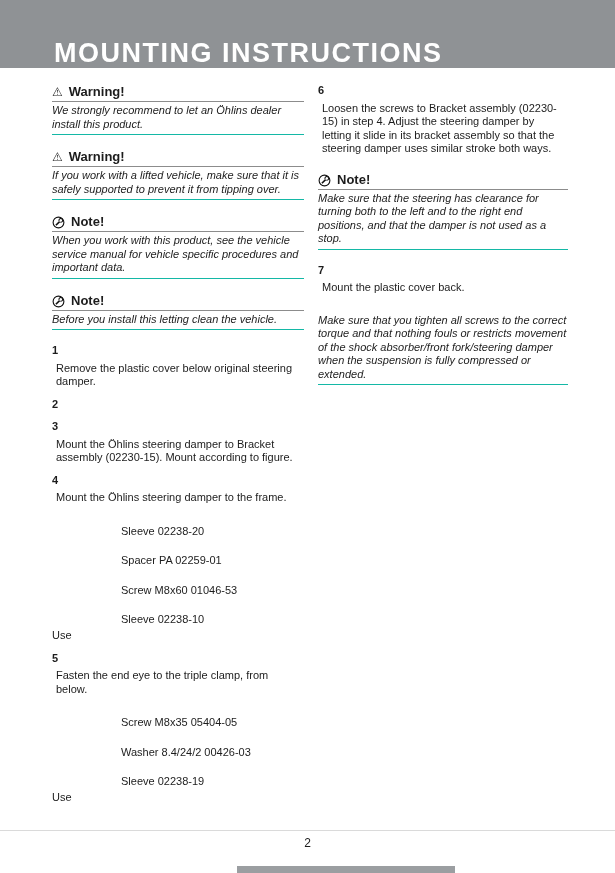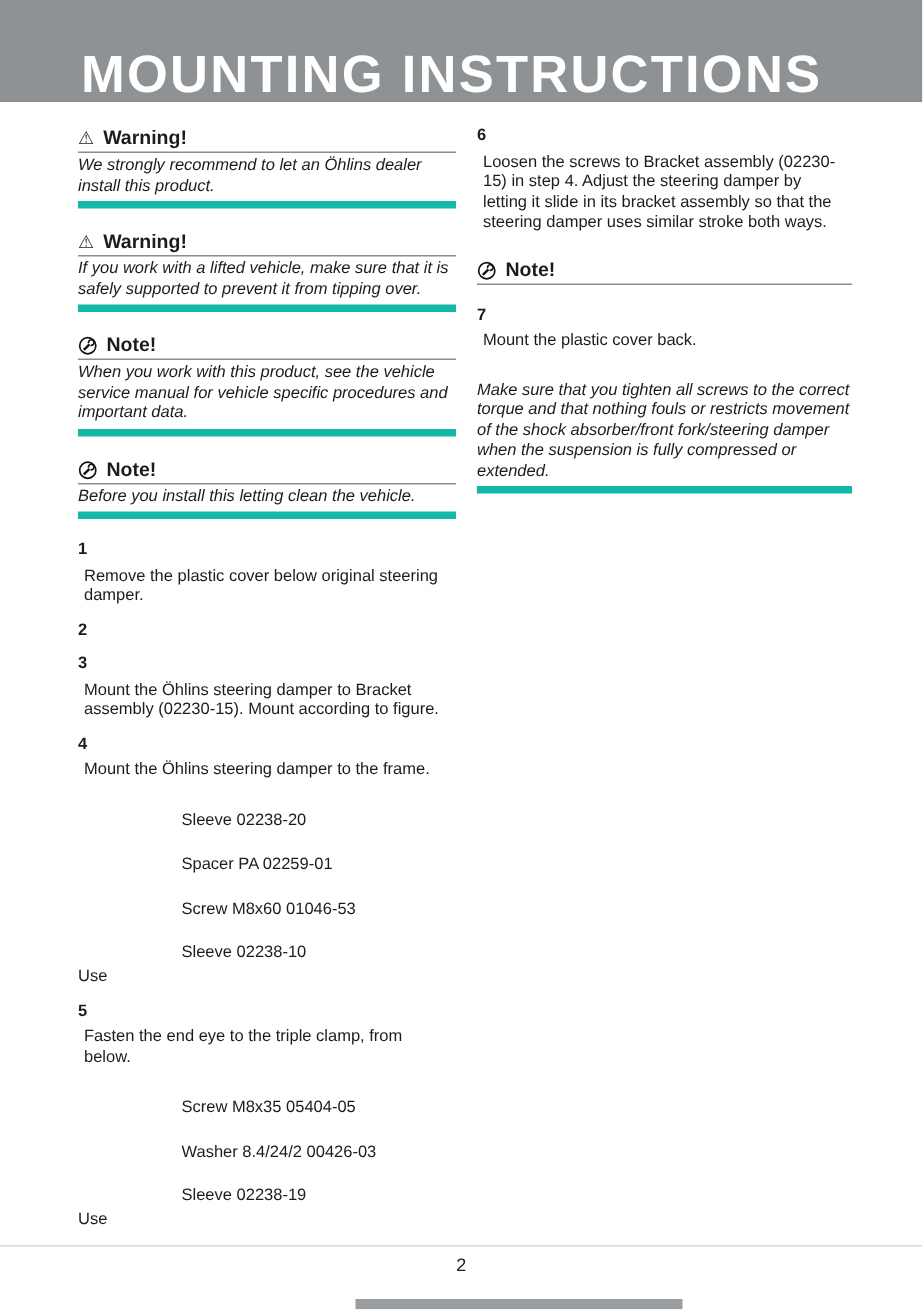--- a/index.html
+++ b/index.html
@@ -7,38 +7,38 @@
     position:relative;width:615px;height:873px;background:#ffffff;overflow:hidden;
     font-family:"Liberation Sans","DejaVu Sans",sans-serif;color:#1c1c1c;
   }
   
   .band{
     position:absolute;left:0;top:0;width:615px;height:68px;background:#8f9295;
     display:flex;align-items:flex-end;
   }
   .band h1{
     margin:0 0 0 54px;padding:0 0 1px 0;
-    font-size:35px;font-weight:bold;letter-spacing:1.5px;color:#ffffff;line-height:1;
+    font-size:27px;font-weight:bold;letter-spacing:1.5px;color:#ffffff;line-height:1;
     white-space:nowrap;
   }
   
   .col{position:absolute;top:84px;font-size:11px;line-height:13.5px;}
   .col-left{left:52px;width:252px;}
   .col-right{left:318px;width:250px;}
   
   .callout{margin-bottom:14px;}
   .callout-head{
     display:flex;align-items:flex-end;gap:6px;
     font-size:13px;font-weight:bold;line-height:15px;
     border-bottom:1px solid #8c8c8c;padding-bottom:2px;
   }
   .callout-head .ico{flex:0 0 auto;display:inline-flex;align-items:center;}
   .warn-glyph{font-size:12px;font-weight:normal;line-height:13px;}
   .callout-body{
-    font-style:italic;padding:2px 0 3px 0;border-bottom:5px solid #14b8a6;
+    font-style:italic;padding:2px 0 3px 0;border-bottom:1px solid #14b8a6;
   }
   
   .step{margin-top:9px;}
   .step-num{font-weight:bold;margin:0 0 3px 0;}
   .step-text{margin:4px;}
   .use-row{display:flex;margin-top:1px;align-items:flex-end;}
   .use-label{width:53px;flex:0 0 53px;}
   .use-items{flex:1;}
   .use-items div{margin:16px;}
   
@@ -156,20 +156,21 @@
       <div class="callout-head">
         <span class="ico">
           <svg width="13" height="13" viewBox="0 0 14 14">
             <circle cx="7" cy="7" r="5.8" fill="none" stroke="#111" stroke-width="1.2"></circle>
             <path d="M4.2 10 L8.2 6" stroke="#111" stroke-width="1.7" fill="none"></path>
             <path d="M7.6 5.2 a2 2 0 1 1 1.4 1.4" stroke="#111" stroke-width="1.2" fill="none"></path>
           </svg>
         </span>
         <span>Note!</span>
       </div>
+      <div class="callout-body">Make sure that the steering has clearance for turning both to the left and to the right end positions, and that the damper is not used as a stop.</div>
     </div>
 
     <div class="step">
       <div class="step-num">7</div>
       <div class="step-text">Mount the plastic cover back.</div>
     </div>
 
     <div class="callout" style="margin-top:17px;">
       <div class="callout-body">Make sure that you tighten all screws to the correct torque and that nothing fouls or restricts movement of the shock absorber/front fork/steering damper when the suspension is fully compressed or extended.</div>
     </div>

